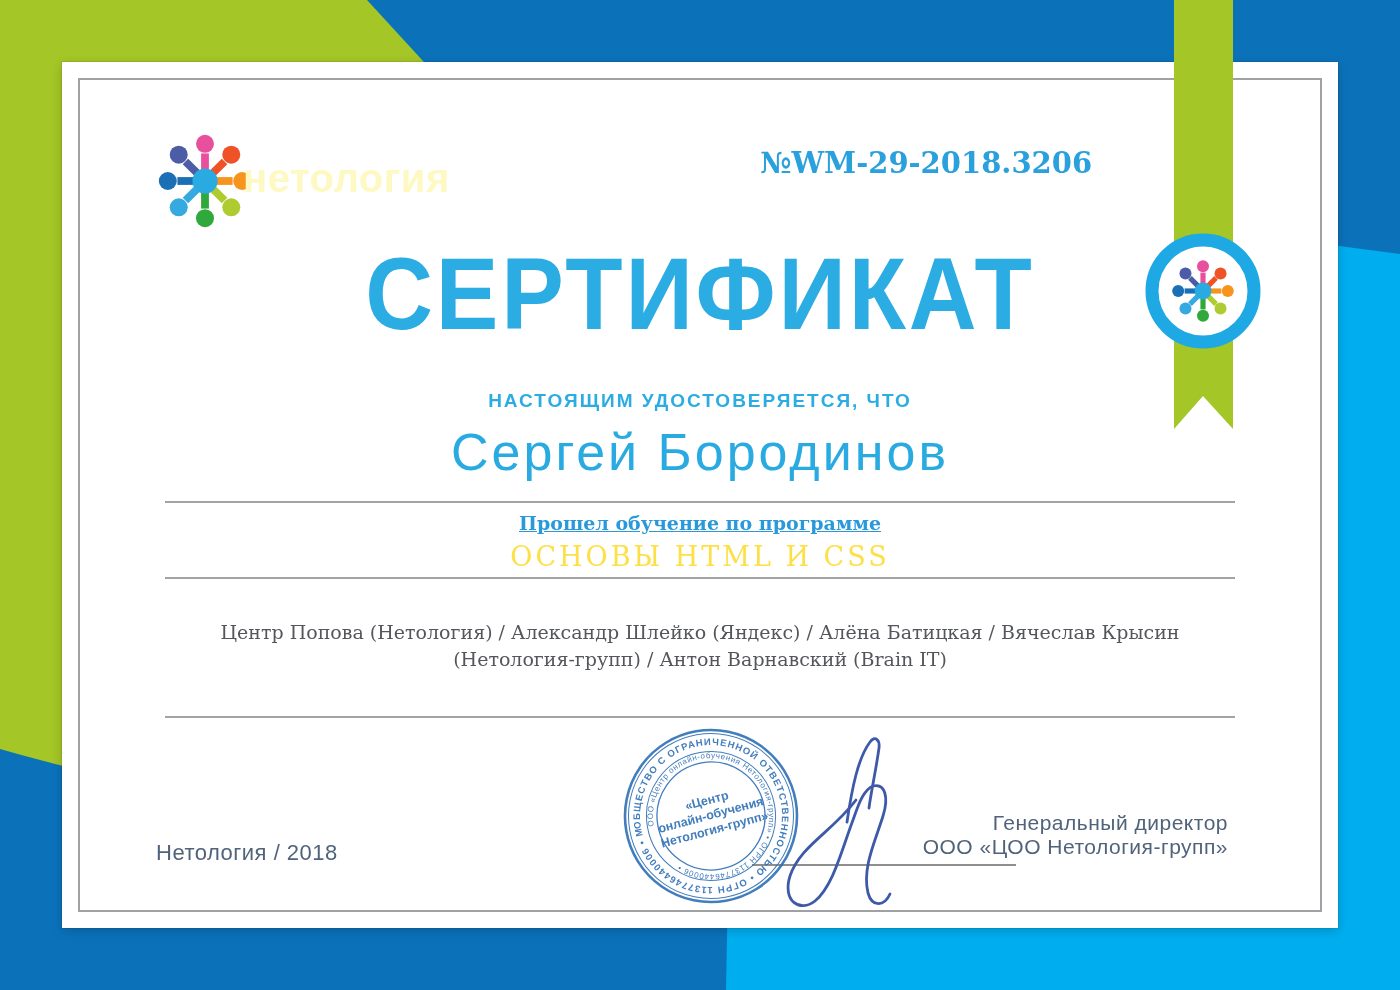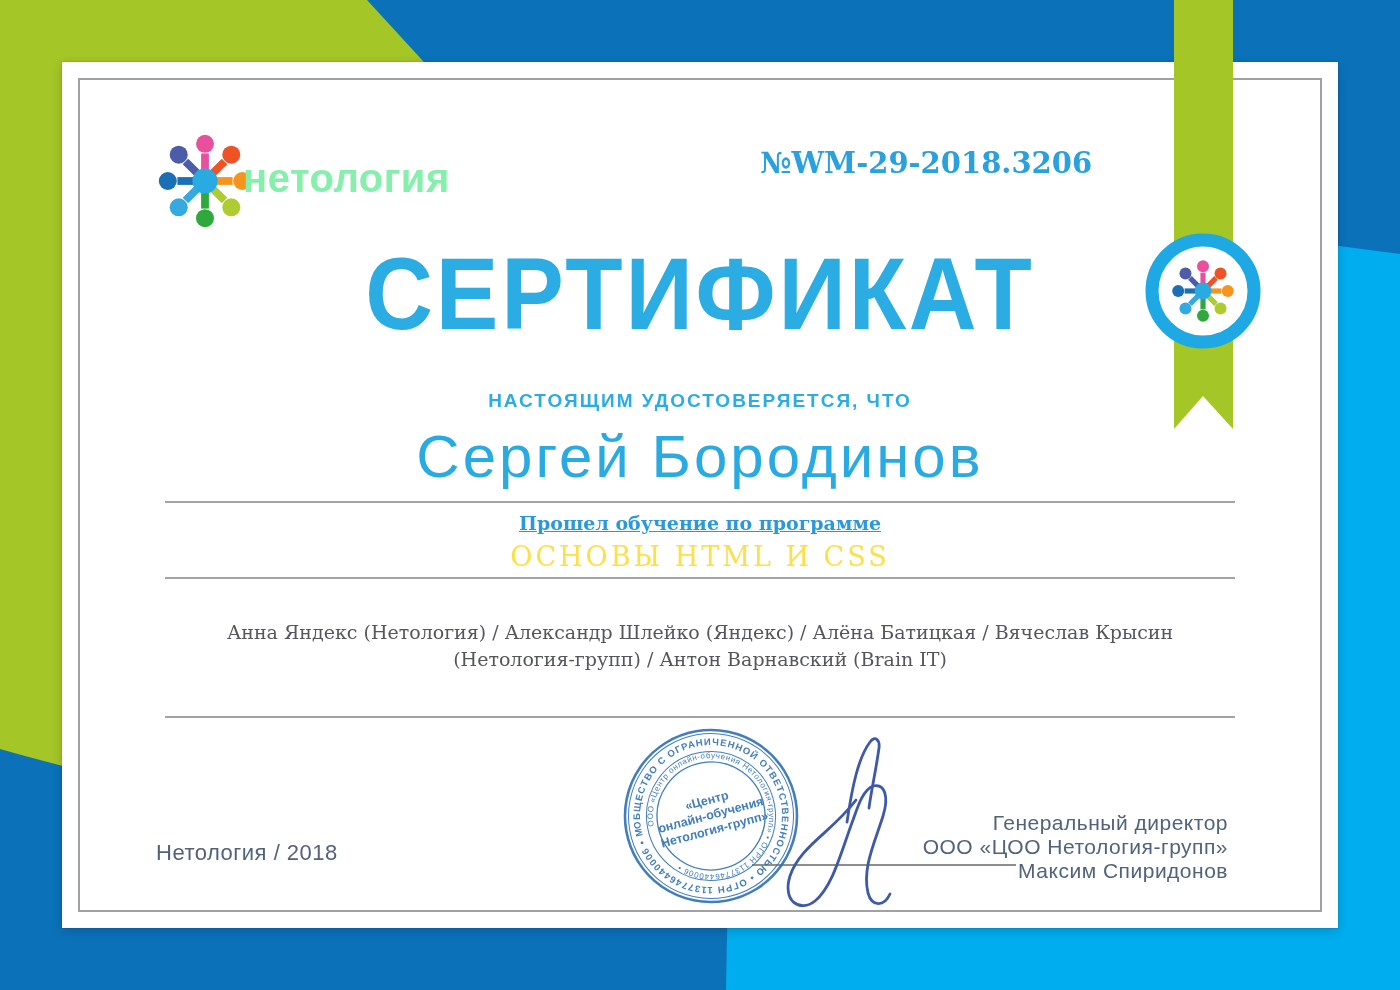--- a/index.html
+++ b/index.html
@@ -8,27 +8,27 @@
   #stage svg{display:block;}
   .abs{position:absolute;}
   #bg{position:absolute;left:0;top:0;}
   #card{position:absolute;left:62px;top:62px;width:1276px;height:866px;
         background:#ffffff;box-shadow:0 0 0 1px rgba(0,0,0,.06),0 3px 10px rgba(0,0,0,.18);}
   #innerframe{position:absolute;left:16px;top:16px;right:16px;bottom:16px;
         border:2px solid #9FA1A5;}
   .ctext{position:absolute;left:62px;width:1276px;text-align:center;}
   .divider{position:absolute;left:165px;width:1070px;height:2px;background:#A3A3A3;}
   #brand-wordmark{position:absolute;left:243px;top:156px;font-size:40px;font-weight:700;
-        letter-spacing:.5px;color:#86efac;}
+        letter-spacing:.5px;color:#fef9c3;}
   #cert-number{position:absolute;left:760px;top:146px;width:380px;
         font-family:"DejaVu Serif",serif;font-weight:700;font-size:29px;color:#2AA0DC;}
   #cert-title{top:243px;font-size:102px;line-height:1;font-weight:800;color:#2BACE2;
         letter-spacing:3px;transform:scaleX(.92);}
   #cert-subtitle{top:390px;font-size:19px;font-weight:700;letter-spacing:2px;color:#2BACE2;}
-  #recipient{top:422px;font-size:60px;font-weight:300;letter-spacing:3px;color:#29ABE2;}
+  #recipient{top:422px;font-size:52px;font-weight:300;letter-spacing:3px;color:#29ABE2;}
   .bluelabel{font-family:"DejaVu Serif",serif;font-weight:700;font-size:19px;color:#2999DB;text-decoration:underline;}
   #program-label{top:512px;}
   #program-name{top:541px;font-family:"DejaVu Serif",serif;font-size:27px;color:#fde047;
         letter-spacing:3px;}
   #teachers-label{top:593px;}
   #teachers{top:619px;left:195px;width:1010px;font-family:"DejaVu Serif",serif;
         font-size:19px;line-height:1.42;color:#54565B;text-align:center;position:absolute;}
   #footer-issuer{position:absolute;left:156px;top:840px;font-size:22px;letter-spacing:.5px;
         color:#51637A;}
   #director{position:absolute;right:172px;top:811px;text-align:right;font-size:21px;
@@ -79,30 +79,29 @@
   <div id="cert-subtitle" class="ctext">НАСТОЯЩИМ УДОСТОВЕРЯЕТСЯ, ЧТО</div>
   <div id="recipient" class="ctext">Сергей Бородинов</div>
 
   <div class="divider" style="top:501px"></div>
 
   <div id="program-label" class="ctext bluelabel">Прошел обучение по программе</div>
   <div id="program-name" class="ctext">ОСНОВЫ HTML И CSS</div>
 
   <div class="divider" style="top:577px"></div>
 
-  <div id="teachers">Анна Яндекс (Нетология) / Александр Шлейко (Яндекс) / Алёна Батицкая / Вячеслав Крысин (Нетология-групп) / Антон Варнавский (Brain IT)</div>
+  <div id="teachers">Центр Попова (Нетология) / Александр Шлейко (Яндекс) / Алёна Батицкая / Вячеслав Крысин (Нетология-групп) / Антон Варнавский (Brain IT)</div>
 
   <div class="divider" style="top:716px"></div>
 
   <div id="footer-issuer">Нетология / 2018</div>
   <div id="sig-line"></div>
   <div id="director">
     <div>Генеральный директор</div>
     <div>ООО «ЦОО Нетология-групп»</div>
-    <div>Максим Спиридонов</div>
   </div>
 
   <svg id="overlay" width="1400" height="990" viewBox="0 0 1400 990">
 
     <g>
       <polygon points="1174,0 1233,0 1233,429 1203,396 1174,429" fill="#A4C626"></polygon>
       <circle cx="1203" cy="291" r="51" fill="#ffffff" stroke="#1FA9E4" stroke-width="13"></circle>
       <use href="#netlogo" transform="translate(1203,291) scale(0.80)"></use>
     </g>
 

